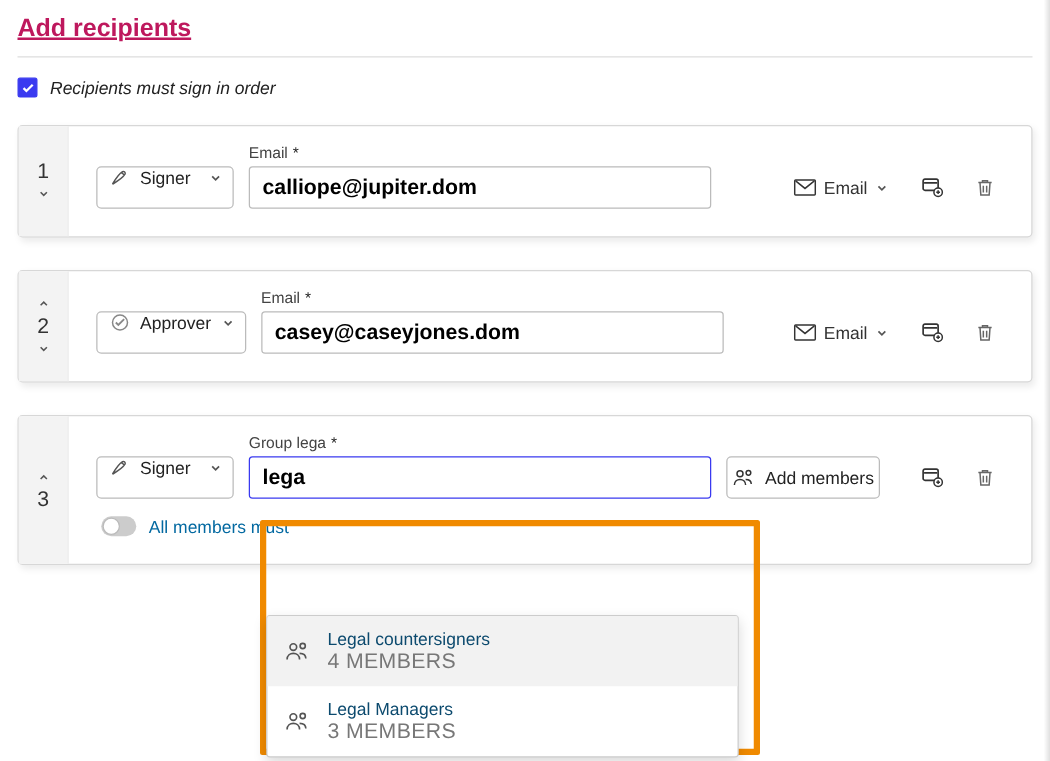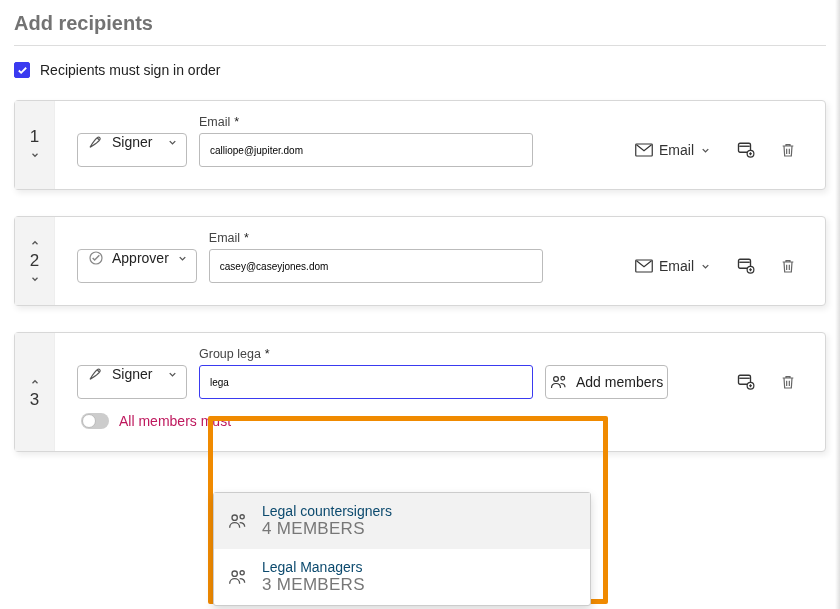--- a/index.html
+++ b/index.html
@@ -14,33 +14,35 @@
     position: relative;
   }
   .page {
     padding: 8px 14px 0 14px;
     position: relative;
   }
   h1.title {
     font-size: 20px;
     font-weight: 700;
     margin: 4px 0 10px 0;
-    color: #737373;
+    color: #be185d;
+    text-decoration: underline;
   }
   .hr {
     border: 0;
     border-top: 1px solid #ddd;
     margin: 0 0 16px 0;
   }
   .order-row {
     display: flex;
     align-items: center;
     gap: 10px;
     margin-bottom: 22px;
     font-size: 14px;
+    font-style: italic;
   }
   .checkbox {
     width: 16px;
     height: 16px;
     border: 1px solid #3a3af0;
     background: #3a3af0;
     display: flex;
     align-items: center;
     justify-content: center;
     border-radius: 2px;
@@ -104,25 +106,26 @@
   .field-label {
     font-size: 12.5px;
     color: #444;
     margin-bottom: 4px;
     display: flex;
     gap: 4px;
   }
   .asterisk { color: #222; }
   input.text-input {
     height: 34px;
-    width: 334px;
+    width: 370px;
     border: 1px solid #bbb;
     border-radius: 3px;
     padding: 0 10px;
-    font-size: 10px;
+    font-size: 17px;
+    font-weight: bold;
   }
   input.text-input.focused {
     border: 1.5px solid #3a3af0;
   }
 
   .spacer { flex: 1; }
 
   .delivery {
     display: flex;
     align-items: center;
@@ -157,21 +160,21 @@
     gap: 8px;
     cursor: pointer;
     font-size: 14px;
   }
 
   .toggle-row {
     display: flex;
     align-items: center;
     gap: 10px;
     font-size: 14px;
-    color: #be185d;
+    color: #0369a1;
   }
   .toggle {
     width: 28px;
     height: 16px;
     background: #ccc;
     border-radius: 999px;
     position: relative;
     cursor: pointer;
   }
   .toggle .knob {

